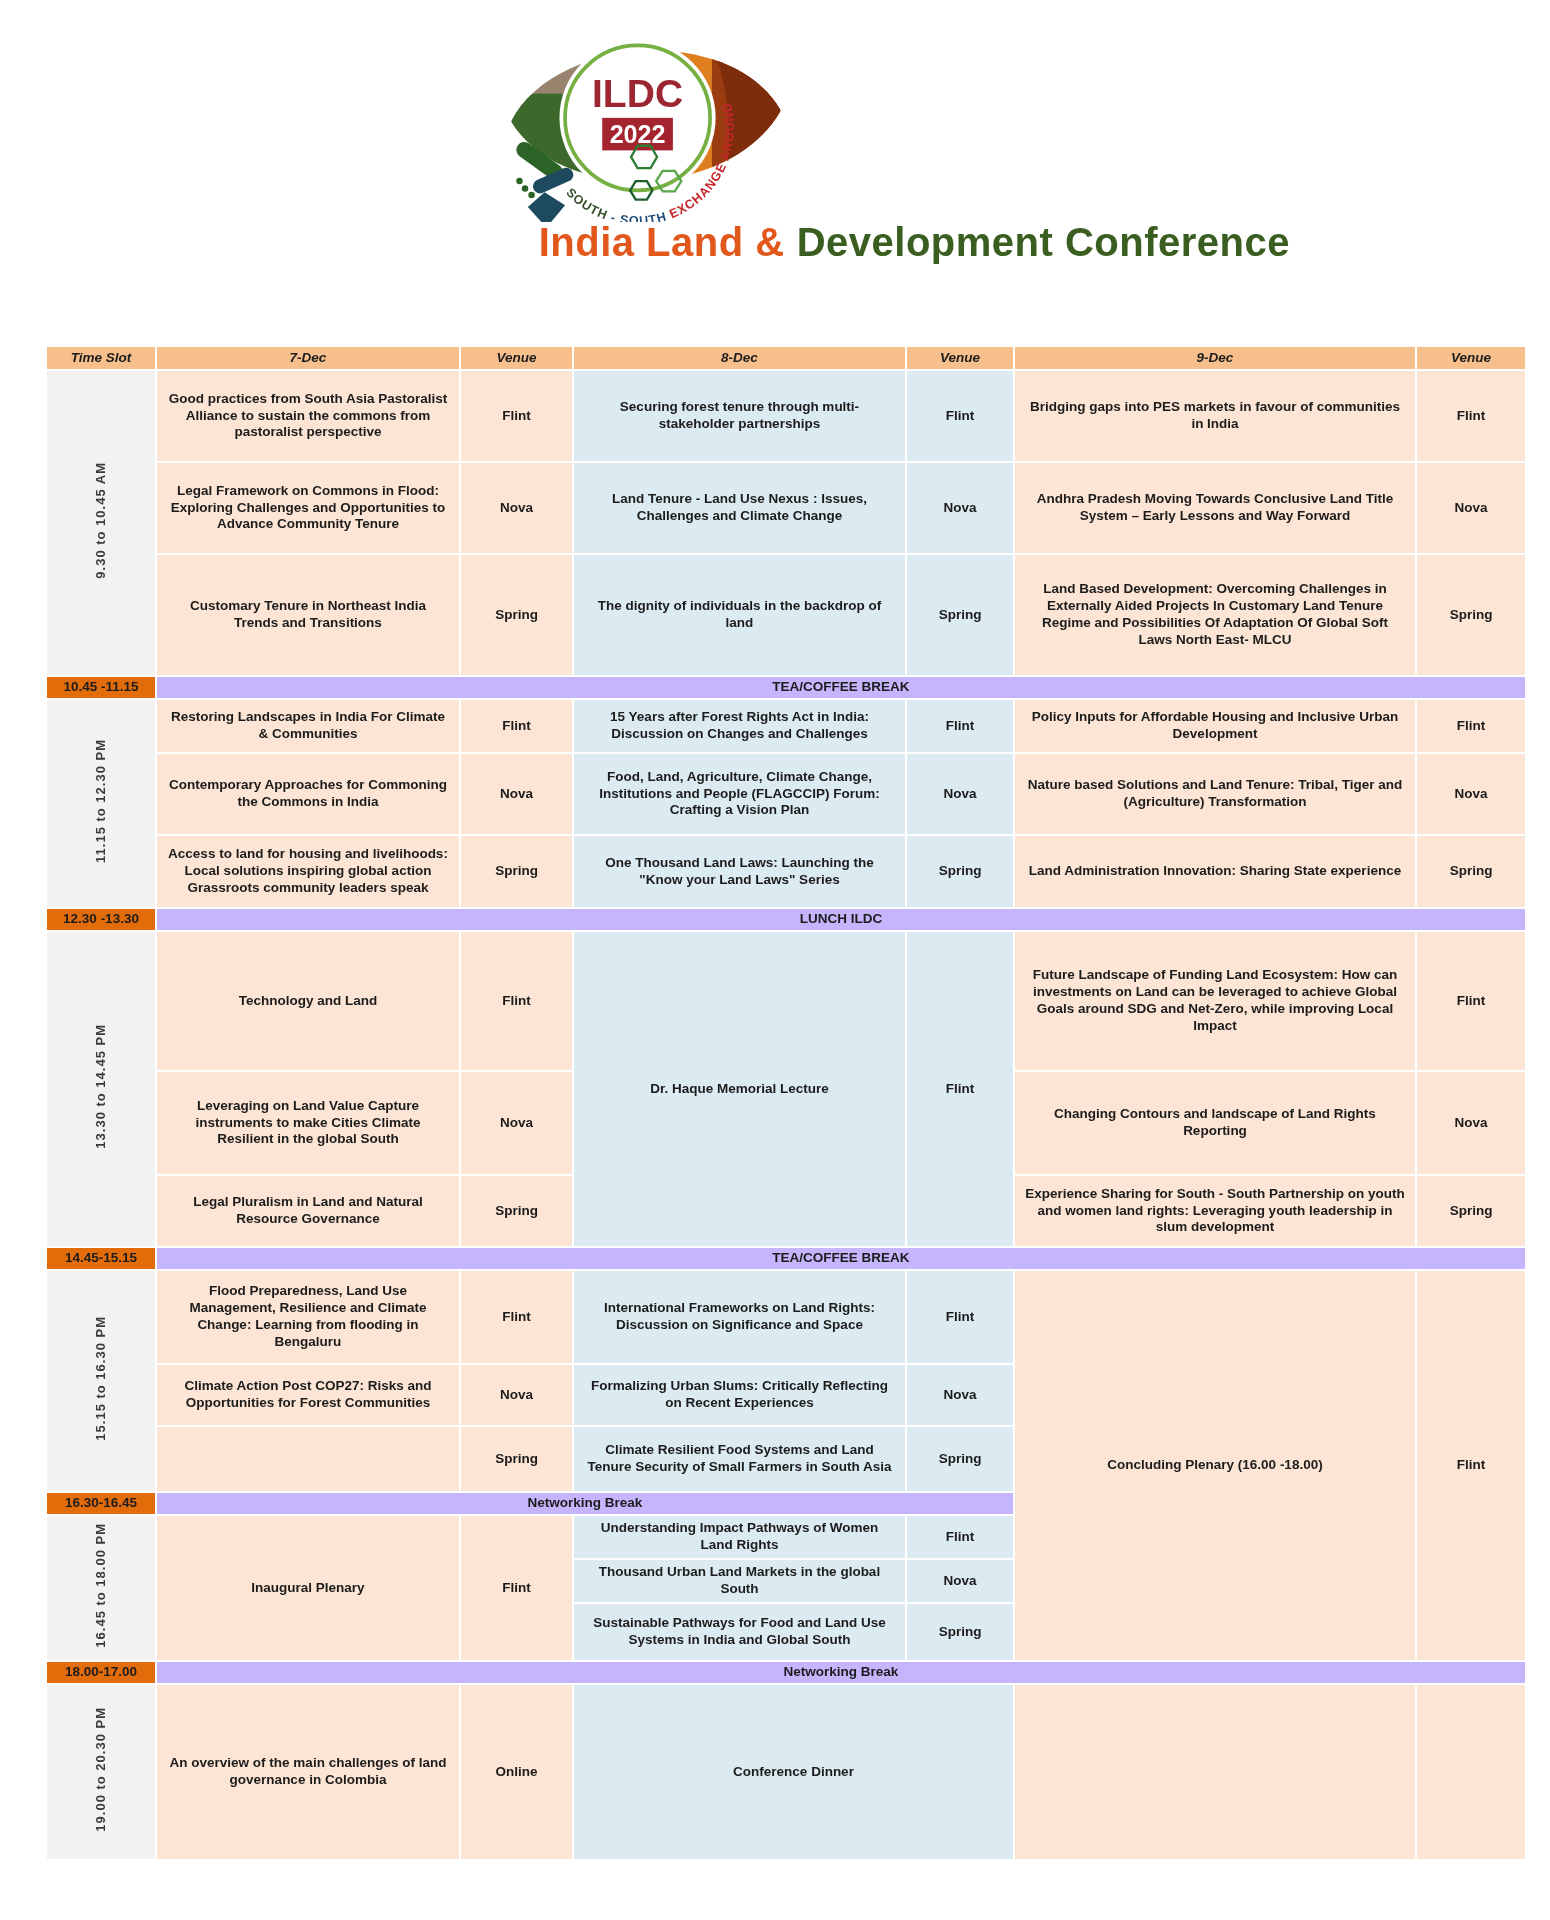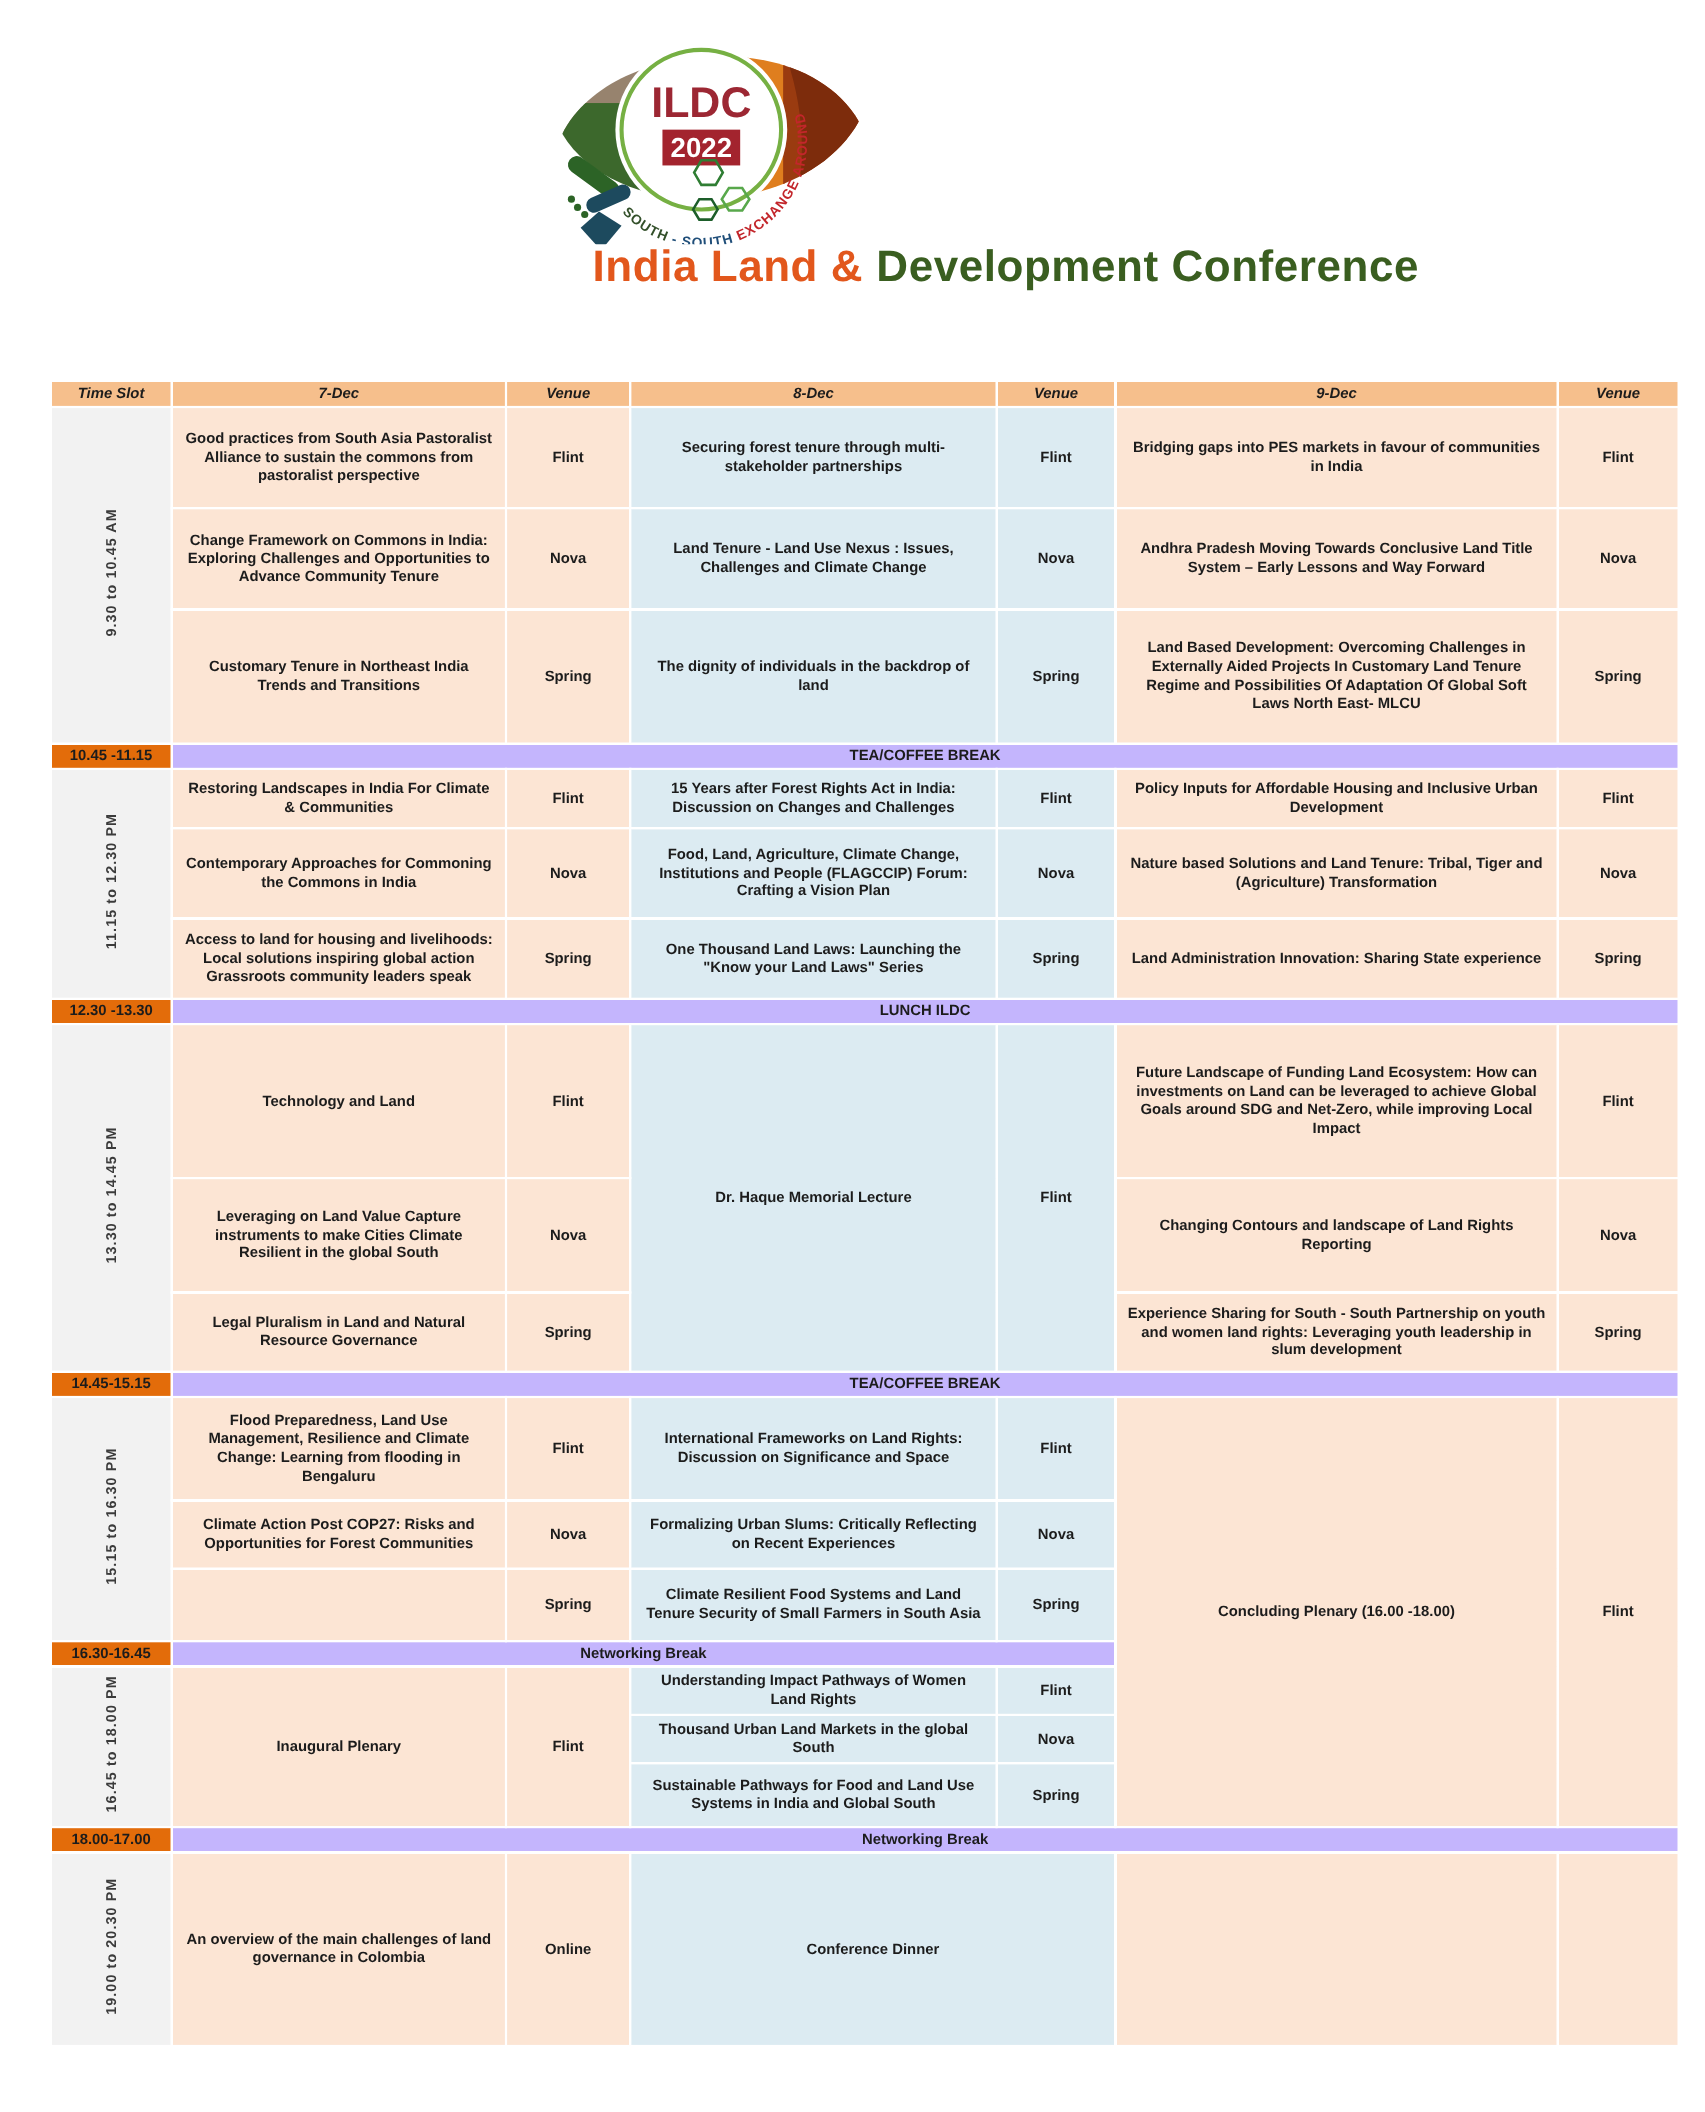--- a/index.html
+++ b/index.html
@@ -94,21 +94,21 @@
       <tr style="height:92px">
         <td class="gray" rowspan="3"><span class="vtext">9.30 to 10.45 AM</span></td>
         <td class="peach">Good practices from South Asia Pastoralist Alliance to sustain the commons from pastoralist perspective</td>
         <td class="peach">Flint</td>
         <td class="blue">Securing forest tenure through multi-stakeholder partnerships</td>
         <td class="blue">Flint</td>
         <td class="peach">Bridging gaps into PES markets in favour of communities in India</td>
         <td class="peach">Flint</td>
       </tr>
       <tr style="height:92px">
-        <td class="peach">Change Framework on Commons in India: Exploring Challenges and Opportunities to Advance Community Tenure</td>
+        <td class="peach">Legal Framework on Commons in Flood: Exploring Challenges and Opportunities to Advance Community Tenure</td>
         <td class="peach">Nova</td>
         <td class="blue">Land Tenure - Land Use Nexus : Issues, Challenges and Climate Change</td>
         <td class="blue">Nova</td>
         <td class="peach">Andhra Pradesh Moving Towards Conclusive Land Title System – Early Lessons and Way Forward</td>
         <td class="peach">Nova</td>
       </tr>
       <tr style="height:122px">
         <td class="peach">Customary Tenure in Northeast India Trends and Transitions</td>
         <td class="peach">Spring</td>
         <td class="blue">The dignity of individuals in the backdrop of land</td>

